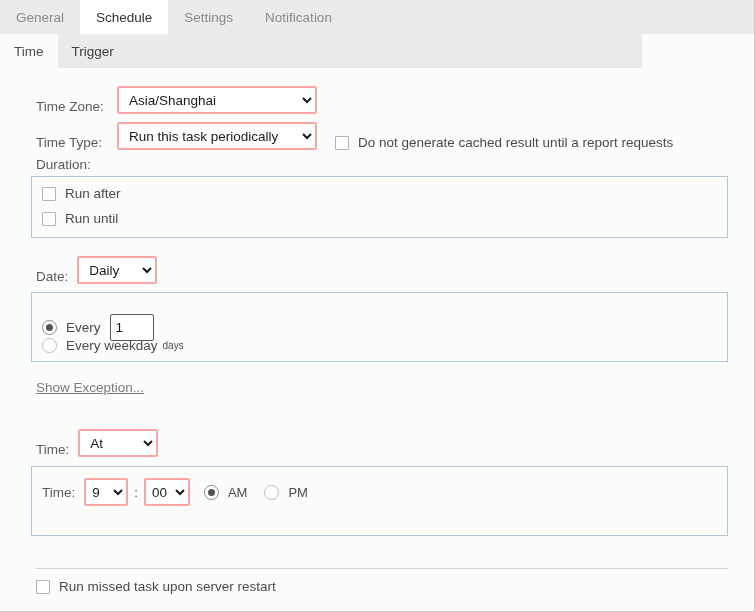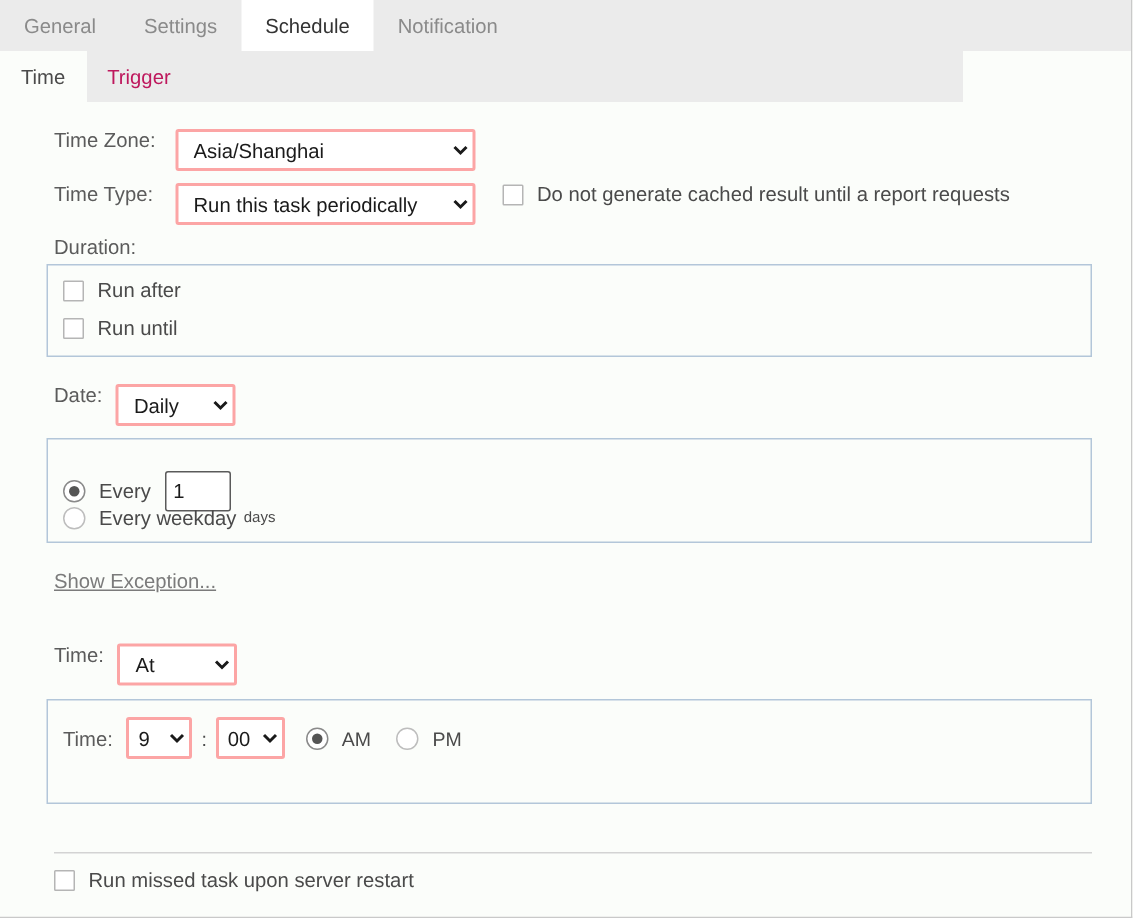--- a/index.html
+++ b/index.html
@@ -62,21 +62,21 @@
     background: #ebebeb;
     display: flex;
     align-items: stretch;
     box-sizing: border-box;
   }
   .subtab {
     display: flex;
     align-items: center;
     padding: 0 14px;
     font-size: 13.5px;
-    color: #be185d;
+    color: #404040;
     cursor: pointer;
     white-space: nowrap;
     user-select: none;
   }
   .subtab.active {
     background: #fbfdfa;
     color: #4b4b4b;
   }
 
   
@@ -84,21 +84,21 @@
     position: absolute;
     left: 0; top: 68px;
     width: 755px;
     height: 544px;
     background: #fbfdfa;
   }
 
   .row {
     position: absolute;
     display: flex;
-    align-items: flex-start;
+    align-items: flex-end;
   }
   .lbl {
     color: #5b5b5b;
     font-size: 13.5px;
     white-space: nowrap;
   }
 
   select.sel {
     font-family: "Liberation Sans", sans-serif;
     font-size: 13.5px;
@@ -197,25 +197,25 @@
 </style>
 </head>
 <body>
 
 <div id="page">
 
   <div class="tabbar">
     <div class="tab">
       <span>General</span>
     </div>
+    <div class="tab active">
+      <span>Schedule</span>
+    </div>
     <div class="tab">
       <span>Settings</span>
-    </div>
-    <div class="tab active">
-      <span>Schedule</span>
     </div>
     <div class="tab">
       <span>Notification</span>
     </div>
   </div>
 
   <div class="subtabbar">
     <div class="subtab active">
       <span>Time</span>
     </div>

